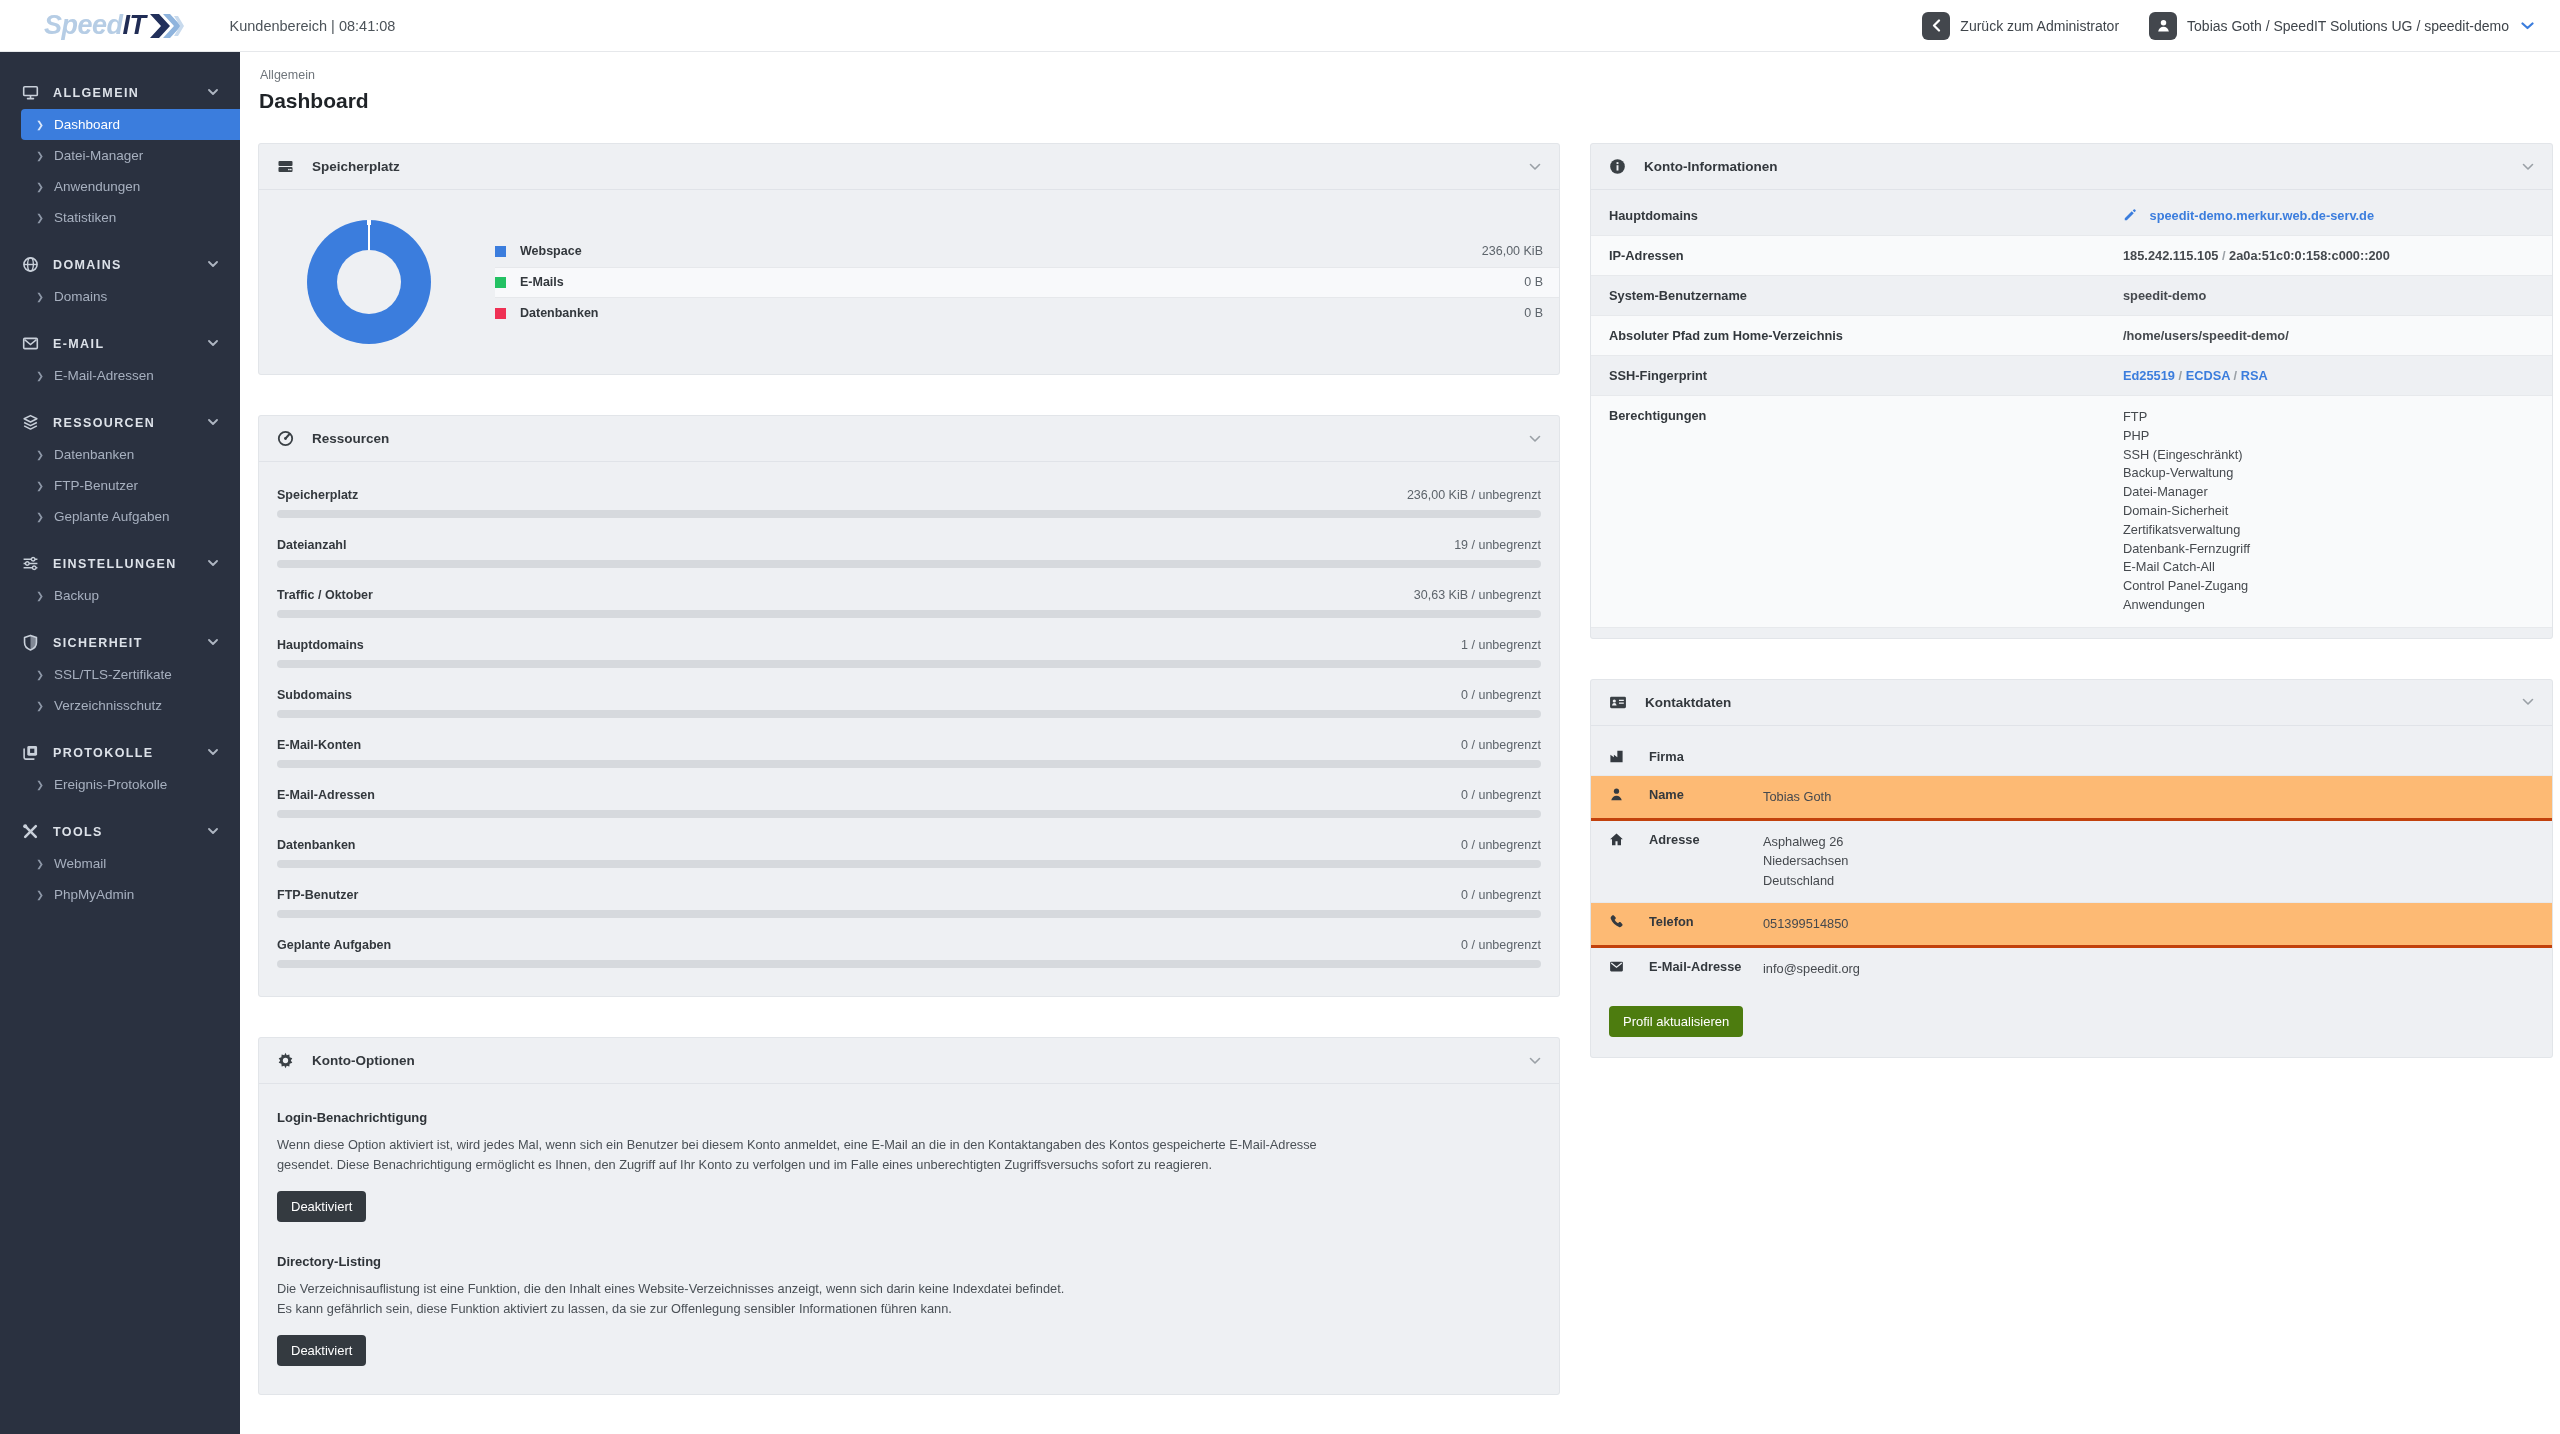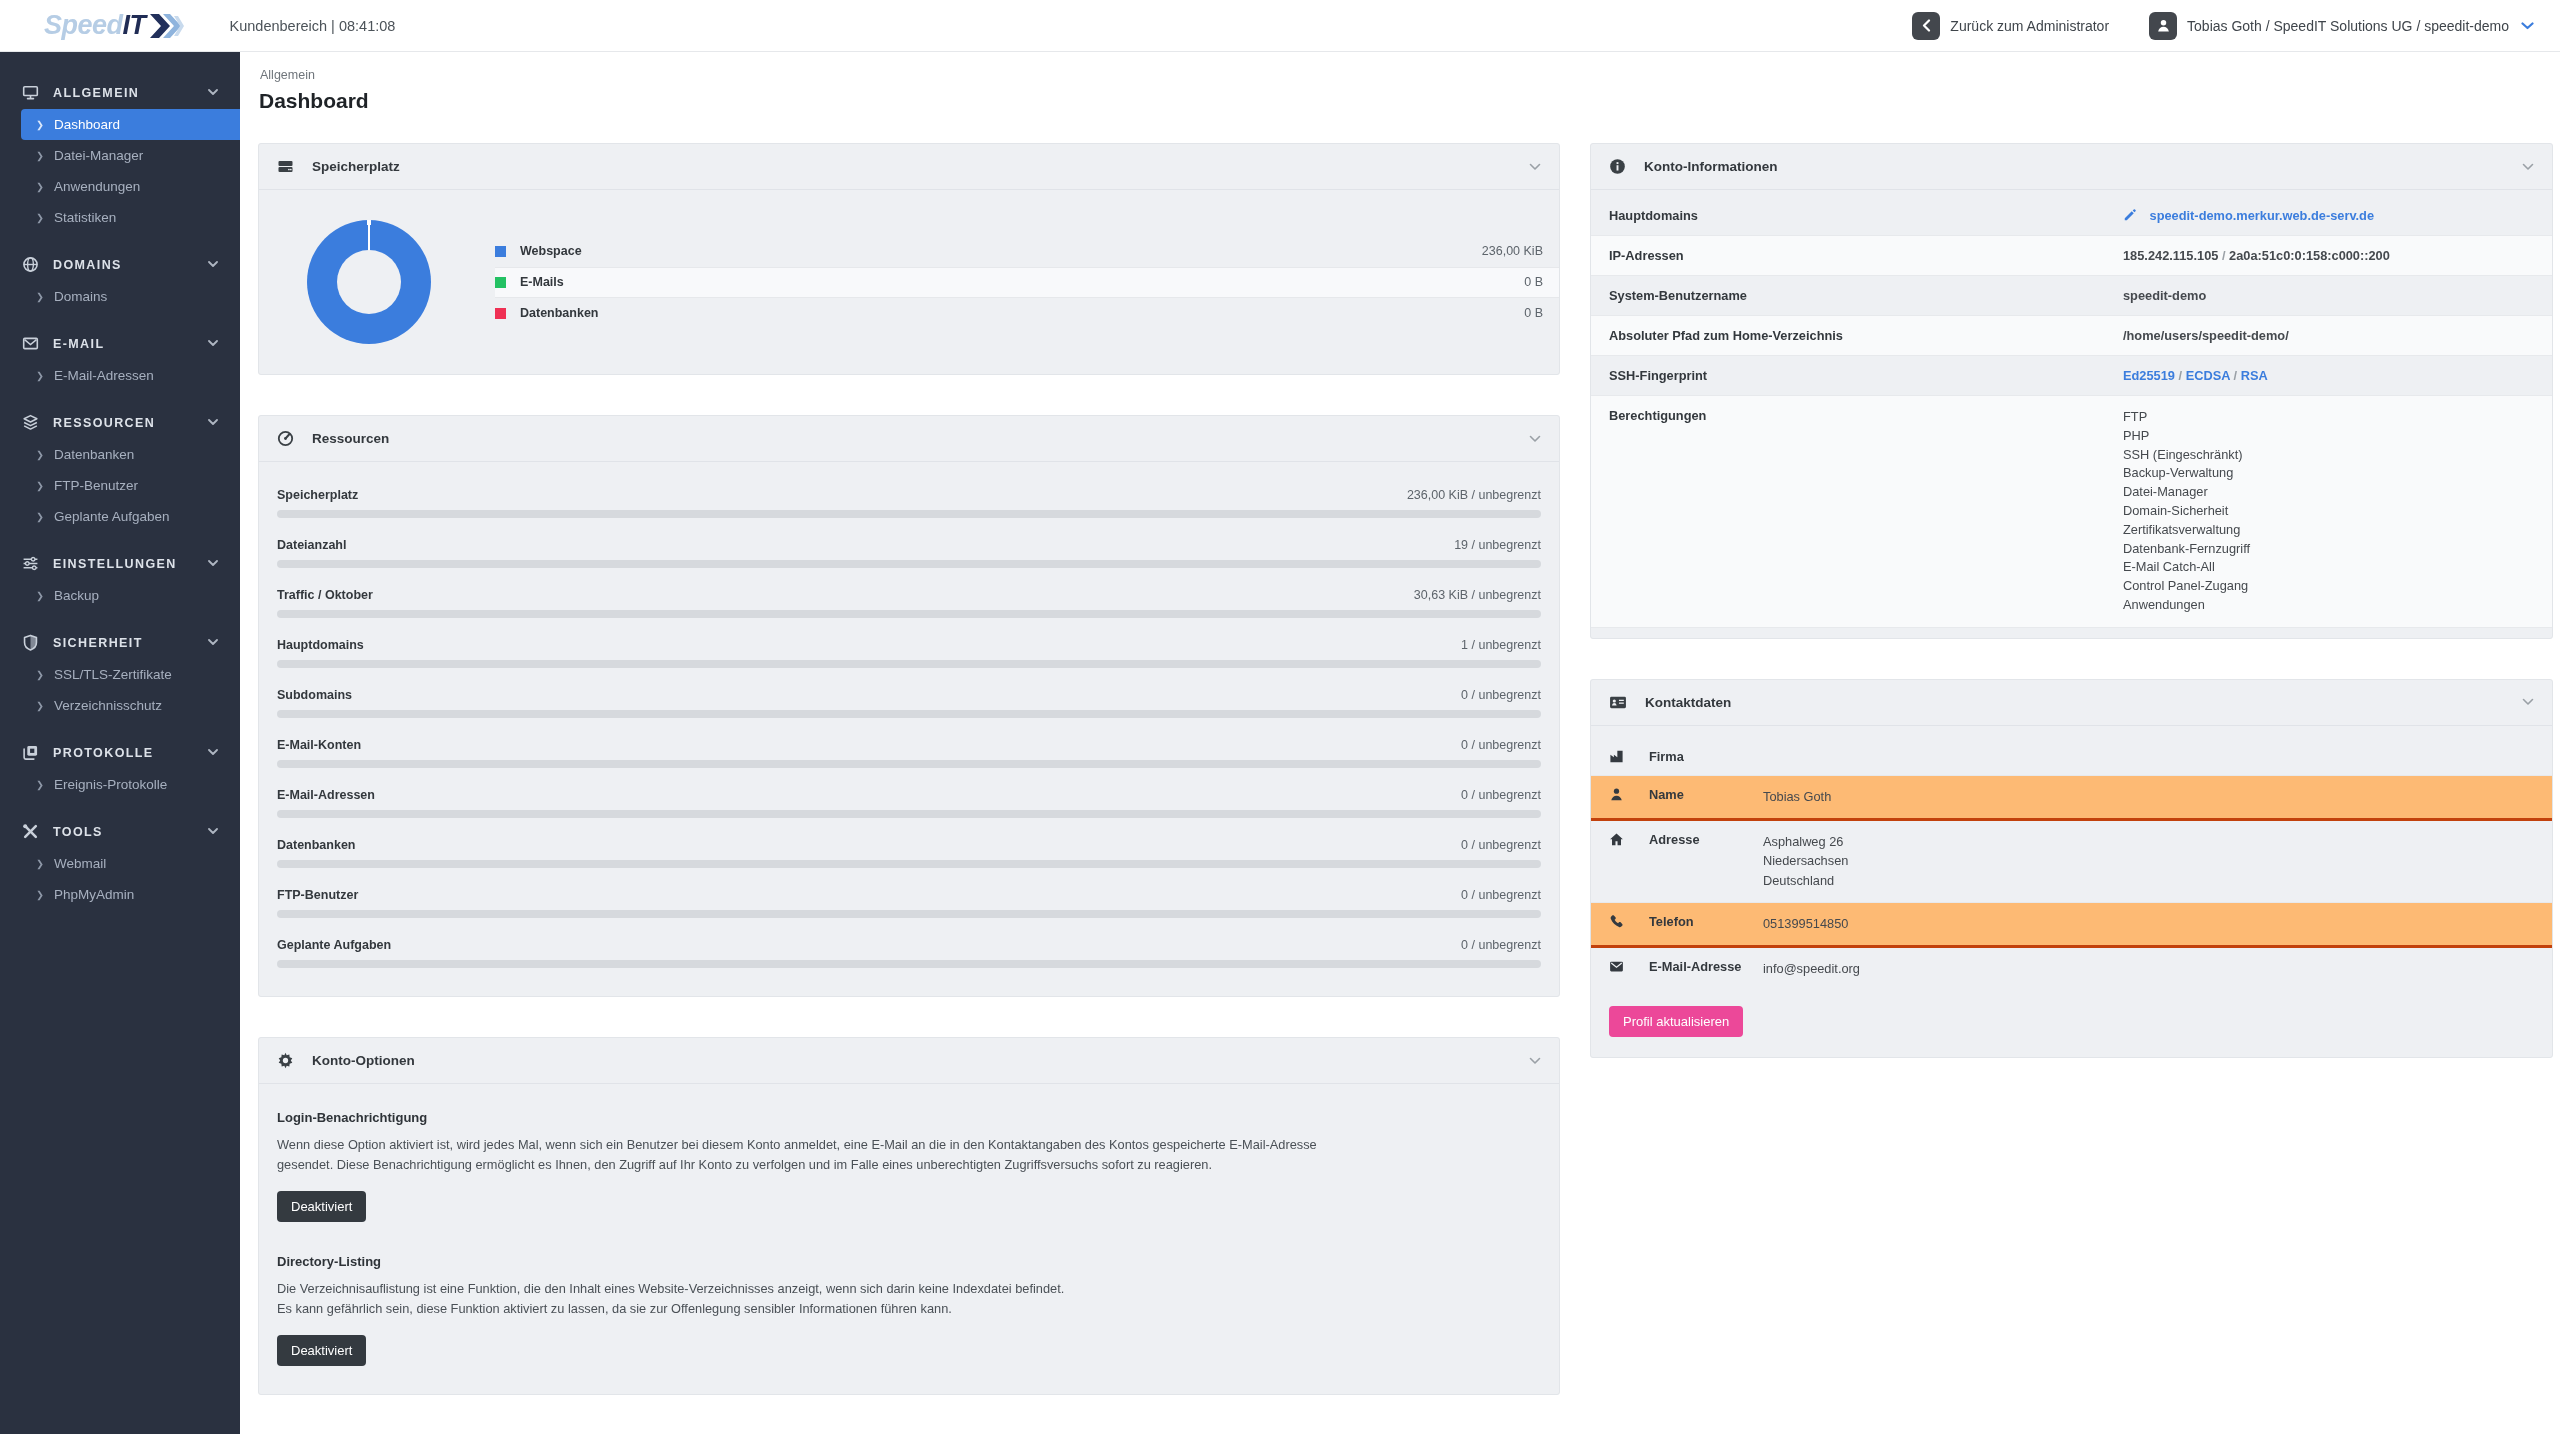--- a/index.html
+++ b/index.html
@@ -6,21 +6,21 @@
   html,body { width:2560px; height:1434px; overflow:hidden; }
   body { font-family:"Liberation Sans", sans-serif; background:#fff; color:#495057; }
 
   
   .topbar { height:52px; display:flex; align-items:center; background:#fff; padding:0 26px 0 44px; border-bottom:1px solid #e6e8eb; }
   .brand { display:flex; align-items:baseline; cursor:pointer; }
   .brand-speed { font-size:27px; font-weight:700; font-style:italic; color:#b6cde5; letter-spacing:-.5px; }
   .brand-it { font-size:27px; font-weight:800; font-style:italic; color:#202c55; letter-spacing:-.5px; }
   .brand-chevrons { margin-left:4px; align-self:center; }
   .topbar-context { margin-left:46px; font-size:14.5px; color:#4c5359; }
-  .topbar-right { margin-left:auto; display:flex; align-items:center; gap:40px; }
+  .topbar-right { margin-left:auto; display:flex; align-items:center; gap:30px; }
   .tb-group { display:flex; align-items:center; gap:10px; cursor:pointer; font-size:14px; color:#3f454b; }
   .icon-box { width:28px; height:28px; border-radius:6px; background:#43474d; display:flex; align-items:center; justify-content:center; flex-shrink:0; }
   .caret-blue { margin-left:2px; }
 
   
   .shell { display:flex; height:1382px; }
   .sidebar { width:240px; flex-shrink:0; background:#2a3140; padding-top:22px; }
   .nav-section { display:flex; align-items:center; gap:14px; padding:8px 22px; margin-top:15px; color:#dde2e9; font-size:12.5px; font-weight:700; letter-spacing:1.4px; cursor:pointer; }
   .nav-section.first { margin-top:2px; }
   .nav-section .nav-caret { margin-left:auto; }
@@ -82,21 +82,21 @@
   .pencil { margin-right:9px; vertical-align:-2px; }
   .perm-list { list-style:none; }
   .perm-list li { line-height:1.47; color:#45494e; }
 
   
   .contact-rows { padding:12px 0 0 0; }
   .contact-row { display:grid; grid-template-columns:40px 114px 1fr; padding:11px 18px; font-size:12.8px; align-items:start; }
   .contact-row.stripe { background:#fdba74; border-top:1px solid #e7e9ec; border-bottom:3px solid #c2410c; }
   .contact-label { font-weight:700; color:#33383d; }
   .contact-value { color:#45494e; line-height:1.55; }
-  .btn-primary { display:inline-block; background:#ec4899; color:#fff; border:none; border-radius:4px; padding:8px 14px; font-size:13px; font-family:inherit; margin:16px 18px 20px 18px; cursor:pointer; }
+  .btn-primary { display:inline-block; background:#4d7c0f; color:#fff; border:none; border-radius:4px; padding:8px 14px; font-size:13px; font-family:inherit; margin:16px 18px 20px 18px; cursor:pointer; }
 </style>
 </head>
 <body>
 
 <header class="topbar">
   <div class="brand">
     <span class="brand-speed">Speed</span>
       <span class="brand-it">IT</span>
     <svg class="brand-chevrons" width="34" height="24" viewBox="0 0 34 24">
       <polygon points="0,0 9,0 20,12 9,24 0,24 11,12" fill="#22305b"></polygon>

